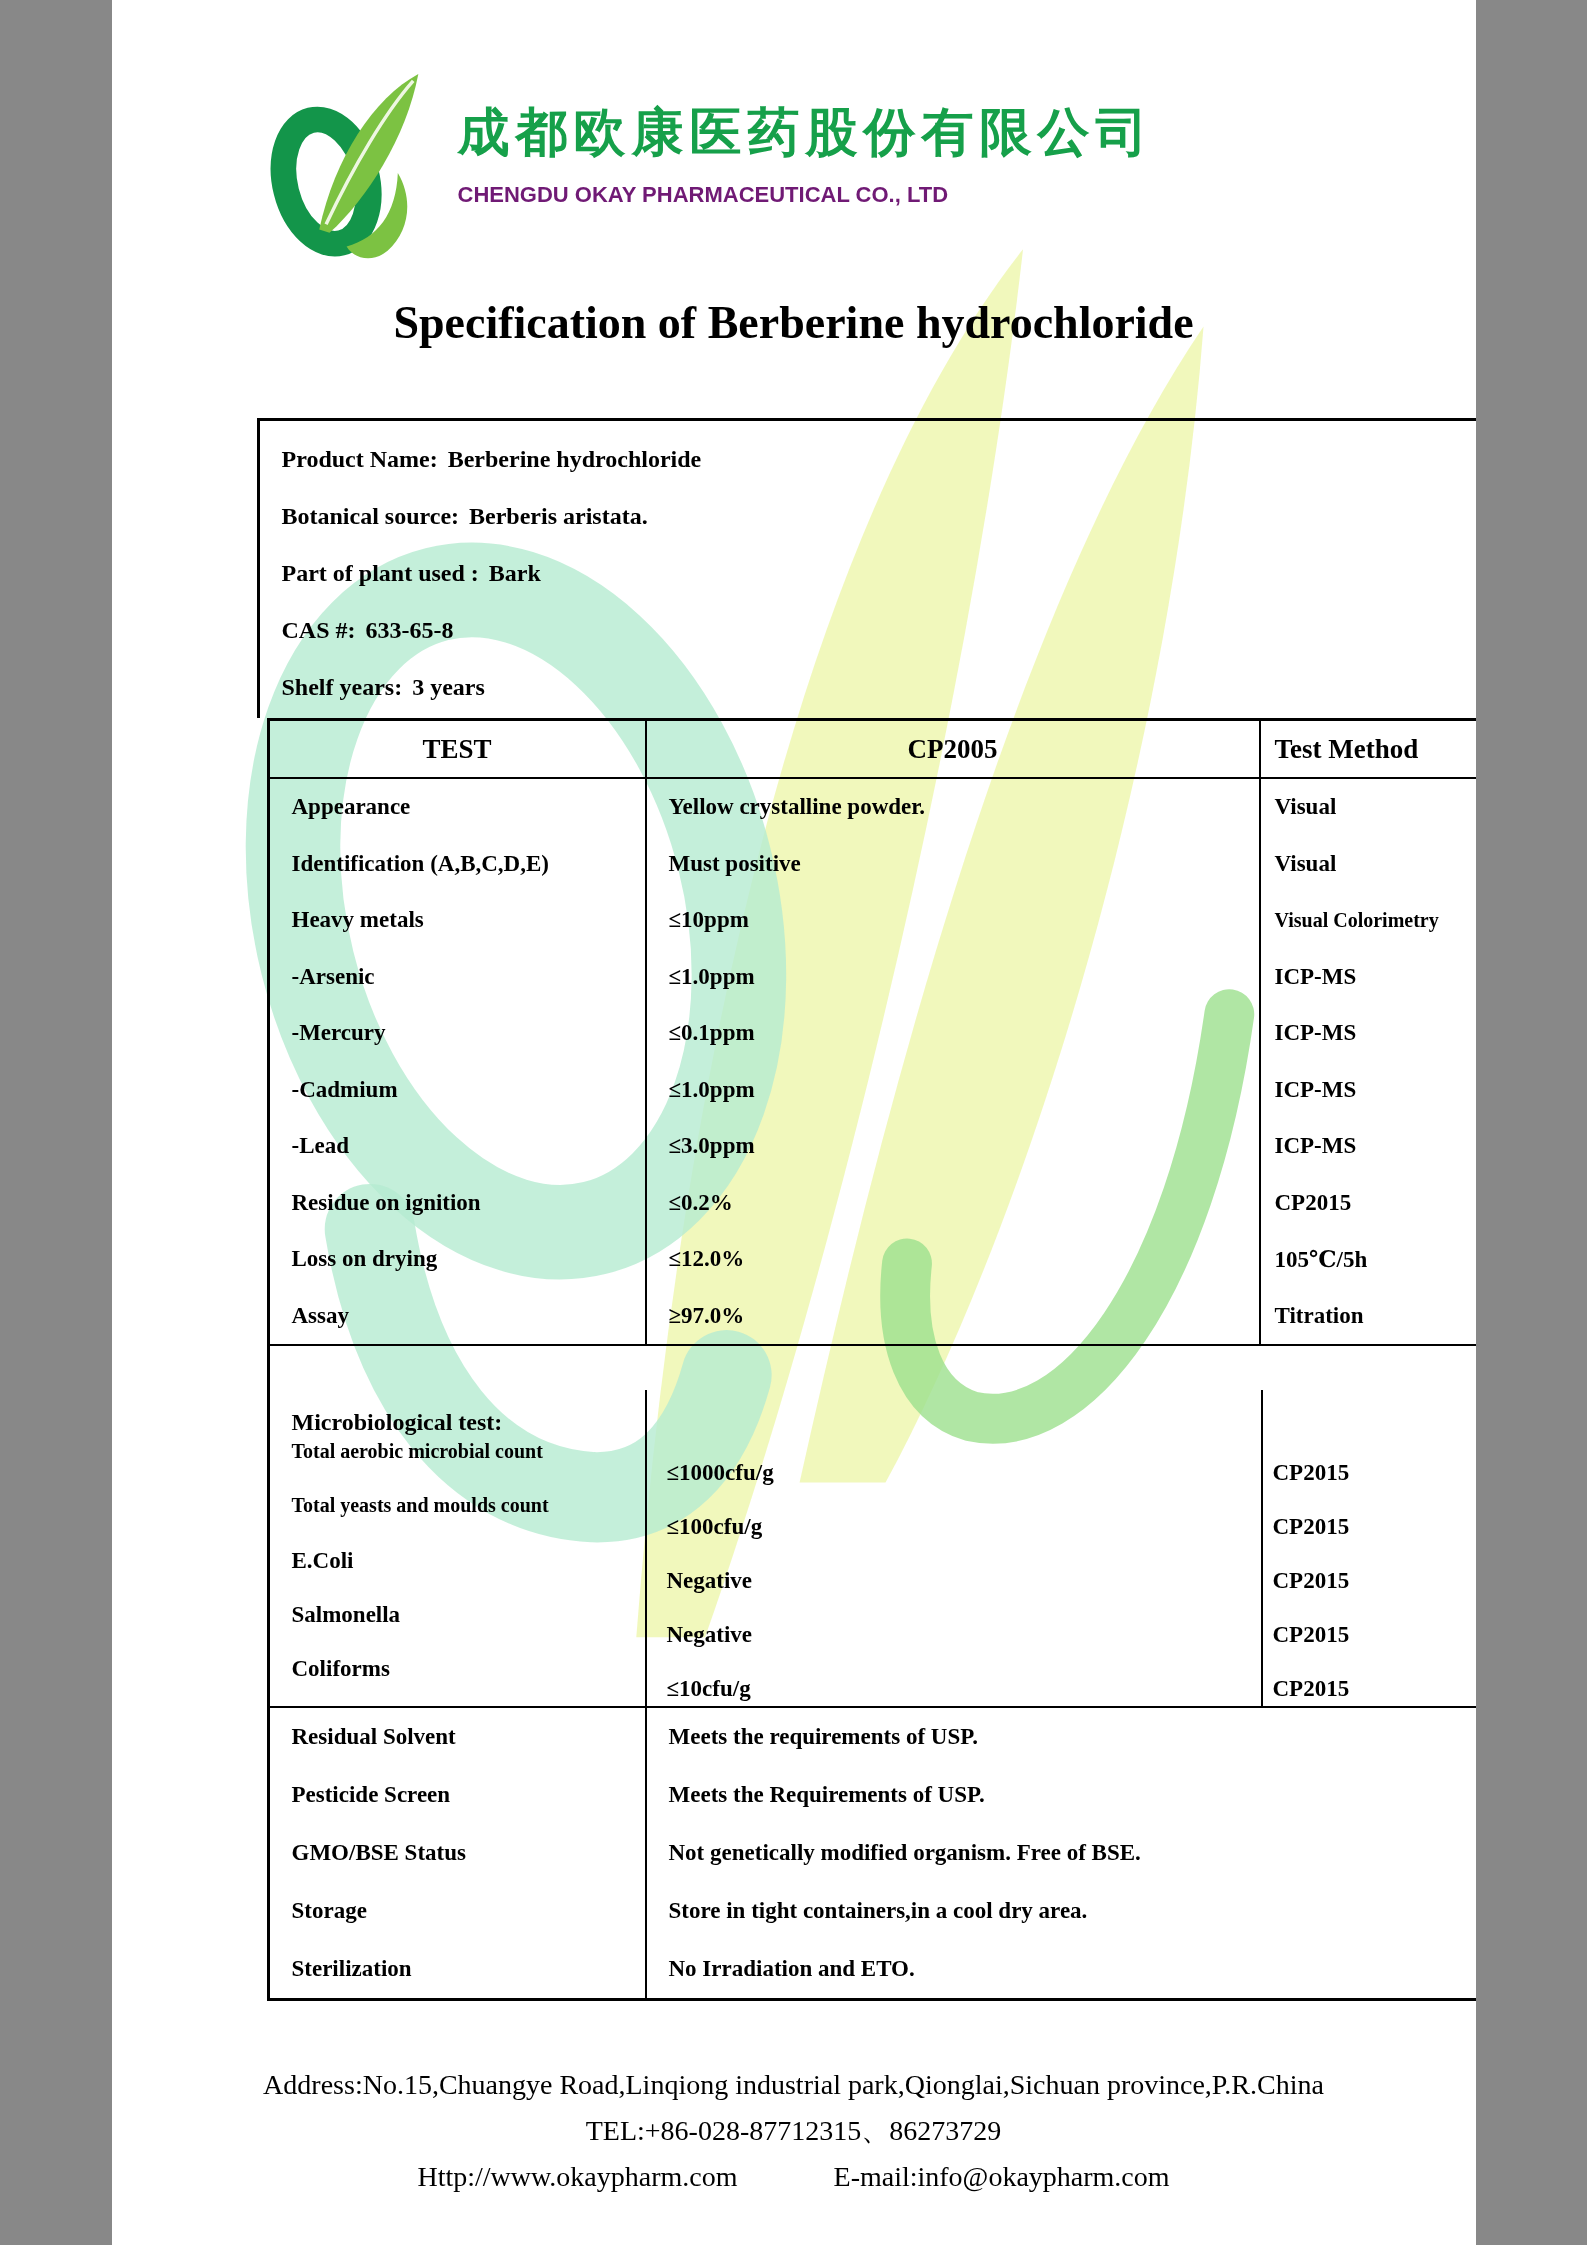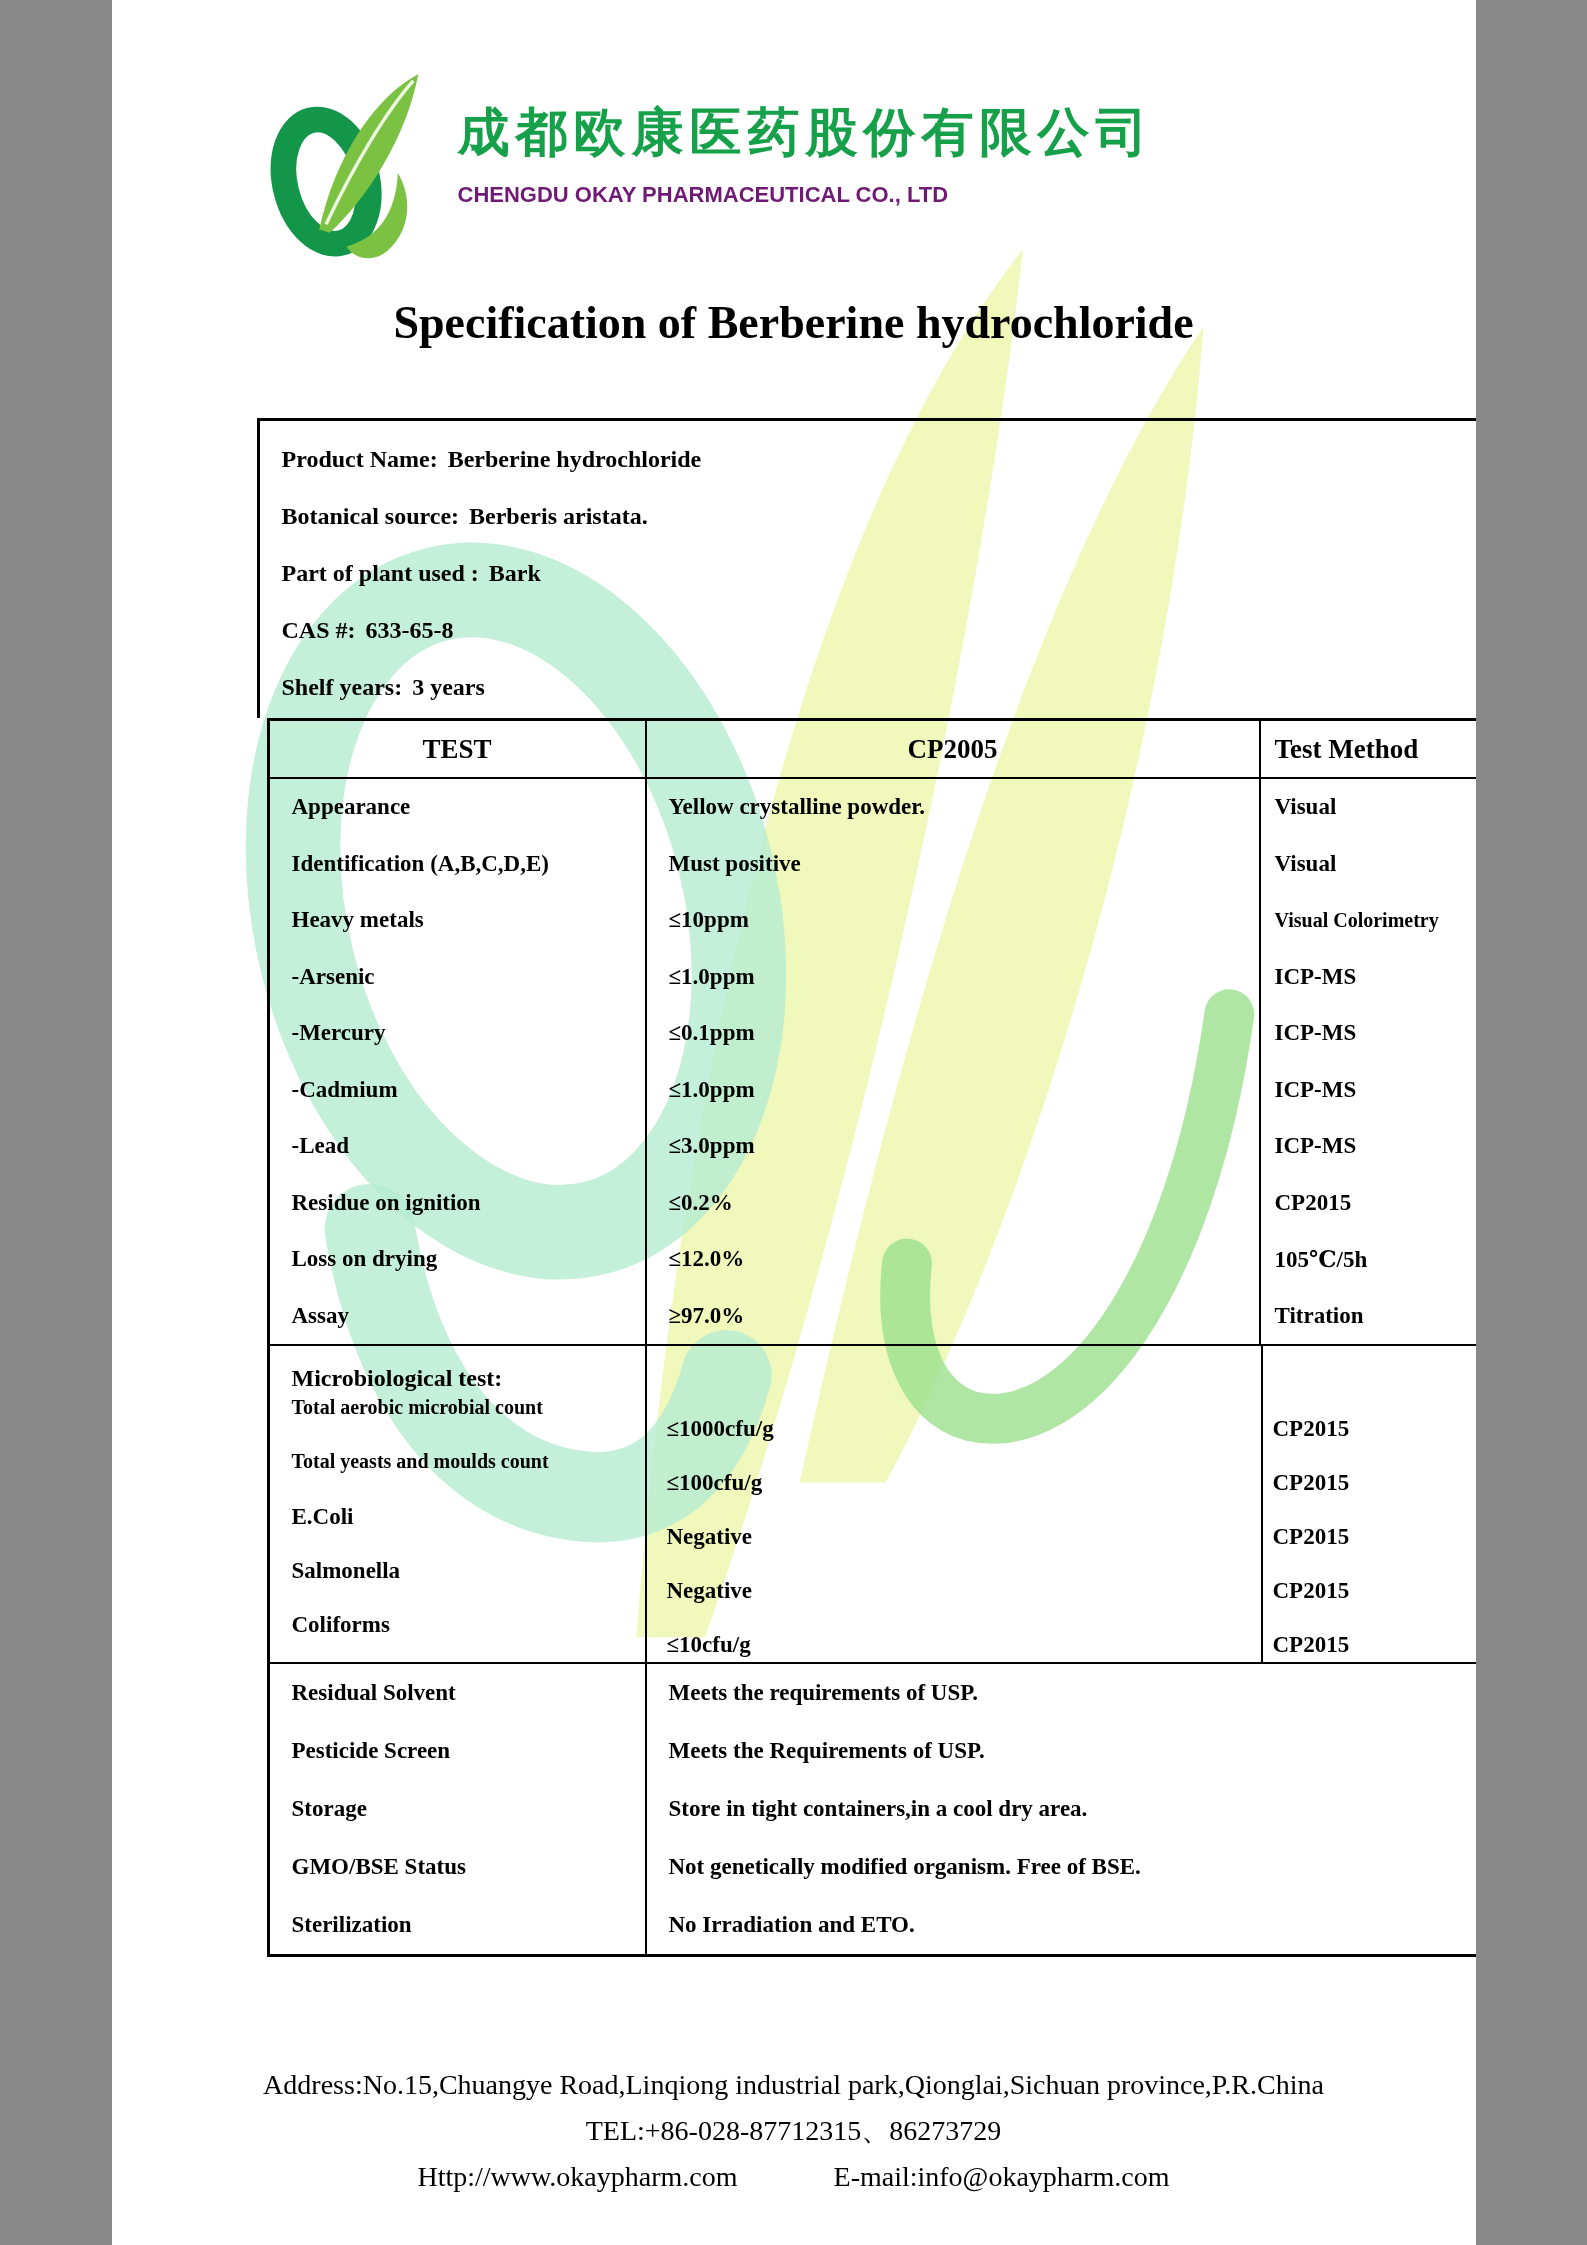--- a/index.html
+++ b/index.html
@@ -61,21 +61,21 @@
   .sectionB .mrow { height:54px; }
   .sectionB .mrow > div { align-items:flex-start; }
   .sectionB .mrow .c1 { padding-top:4px; }
   .sectionB .mrow .c2, .sectionB .mrow .c3 { padding-top:24px; }
   .sectionC .trow { height:58px; grid-template-columns:375px 1fr; }
   .cell-test  { padding-left:22px; font-weight:bold; font-size:23px; }
   .cell-spec  { padding-left:22px; font-weight:bold; font-size:23px; }
   .cell-method{ padding-left:14px; font-weight:bold; font-size:23px; }
   .sm { font-size:20px; }
   
-  .sectionB { position:relative; }
+  .sectionB { position:relative;margin-top:44px; }
   .sectionB .vline1 { position:absolute; left:375px; top:0; bottom:0; width:2px; background:#000; }
   .sectionB .vline2 { position:absolute; left:991px; top:0; bottom:0; width:2px; background:#000; }
   .sectionB .mrow .c2, .sectionB .mrow .c3 { border-left:none; }
   .sectionB .micro-heading { border:none; }
   
   .footer {
     position:absolute; left:0; top:2062px; width:100%; z-index:2;
     text-align:center; font-size:28px; line-height:46px;
   }
   .footer-line3 { display:flex; justify-content:center; gap:96px; }
@@ -226,26 +226,26 @@
     <div class="sectionC">
       <div class="trow">
         <div class="c1 cell-test">Residual Solvent</div>
         <div class="c2 cell-spec">Meets the requirements of USP.</div>
       </div>
       <div class="trow">
         <div class="c1 cell-test">Pesticide Screen</div>
         <div class="c2 cell-spec">Meets the Requirements of USP.</div>
       </div>
       <div class="trow">
+        <div class="c1 cell-test">GMO/BSE Status</div>
+        <div class="c2 cell-spec">Not genetically modified organism. Free of BSE.</div>
+      </div>
+      <div class="trow">
         <div class="c1 cell-test">Storage</div>
         <div class="c2 cell-spec">Store in tight containers,in a cool dry area.</div>
-      </div>
-      <div class="trow">
-        <div class="c1 cell-test">GMO/BSE Status</div>
-        <div class="c2 cell-spec">Not genetically modified organism. Free of BSE.</div>
       </div>
       <div class="trow">
         <div class="c1 cell-test">Sterilization</div>
         <div class="c2 cell-spec">No Irradiation and ETO.</div>
       </div>
     </div>
 
   </div>
 
   <div class="footer">

